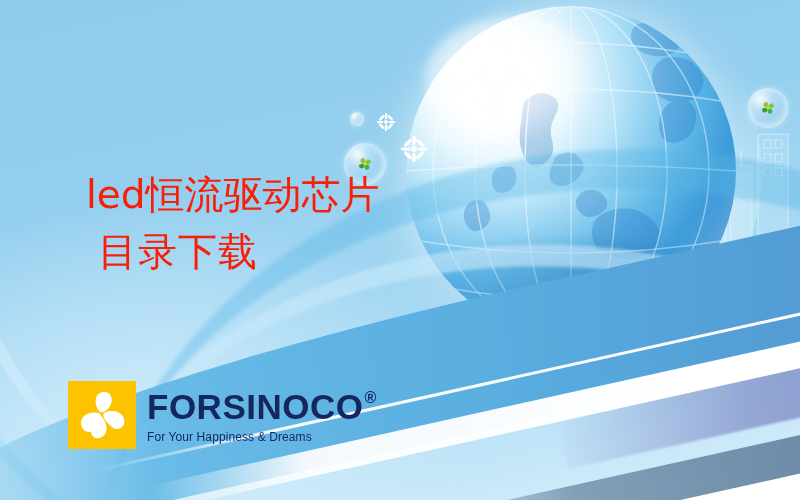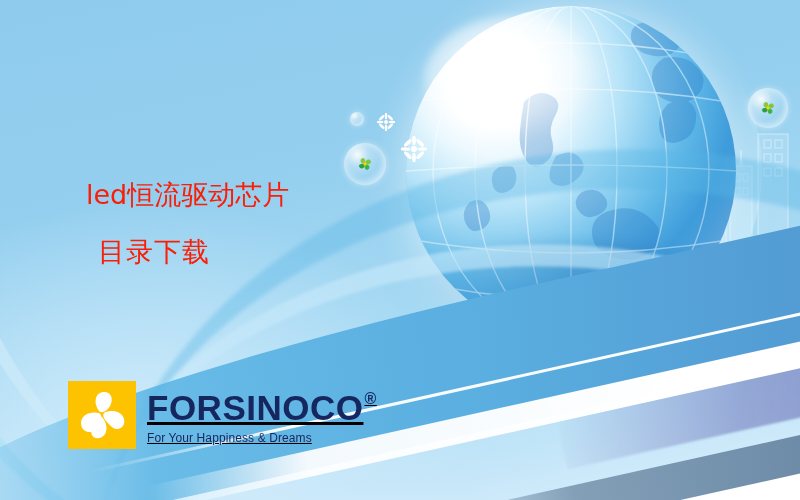--- a/index.html
+++ b/index.html
@@ -218,40 +218,39 @@
 
   
   .headline {
     position: absolute;
     left: 86px;
     top: 166px;
     z-index: 40;
   }
   .headline-line {
     color: #fb1d06;
-    font-size: 27px;
+    font-size: 39px;
     line-height: 57px;
     white-space: nowrap;
     font-family: "DejaVu Sans", "Liberation Sans", sans-serif;
     font-weight: 400;
   }
   .headline-line-2 {
     padding-left: 12px;
     letter-spacing: 1px;
   }
 
   
   .logo {
     position: absolute;
     left: 68px;
     top: 381px;
     display: flex;
-    align-items: flex-end;
+    align-items: center;
     z-index: 40;
-    text-decoration: underline;
   }
   .logo-mark {
     width: 68px;
     height: 68px;
     background: #fdc300;
     flex: 0 0 auto;
     position: relative;
   }
   .logo-text {
     margin-left: 11px;

